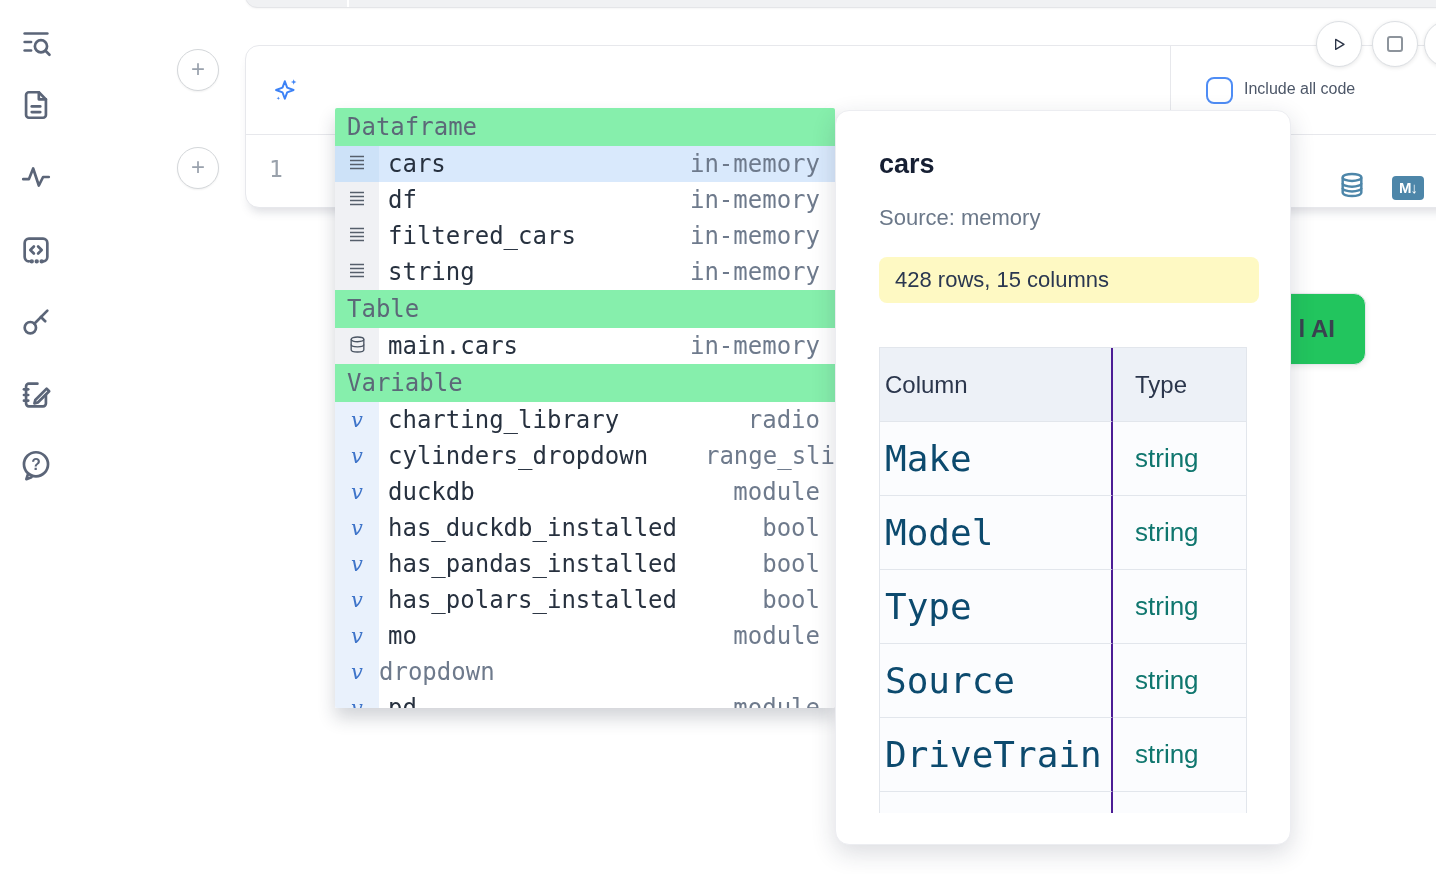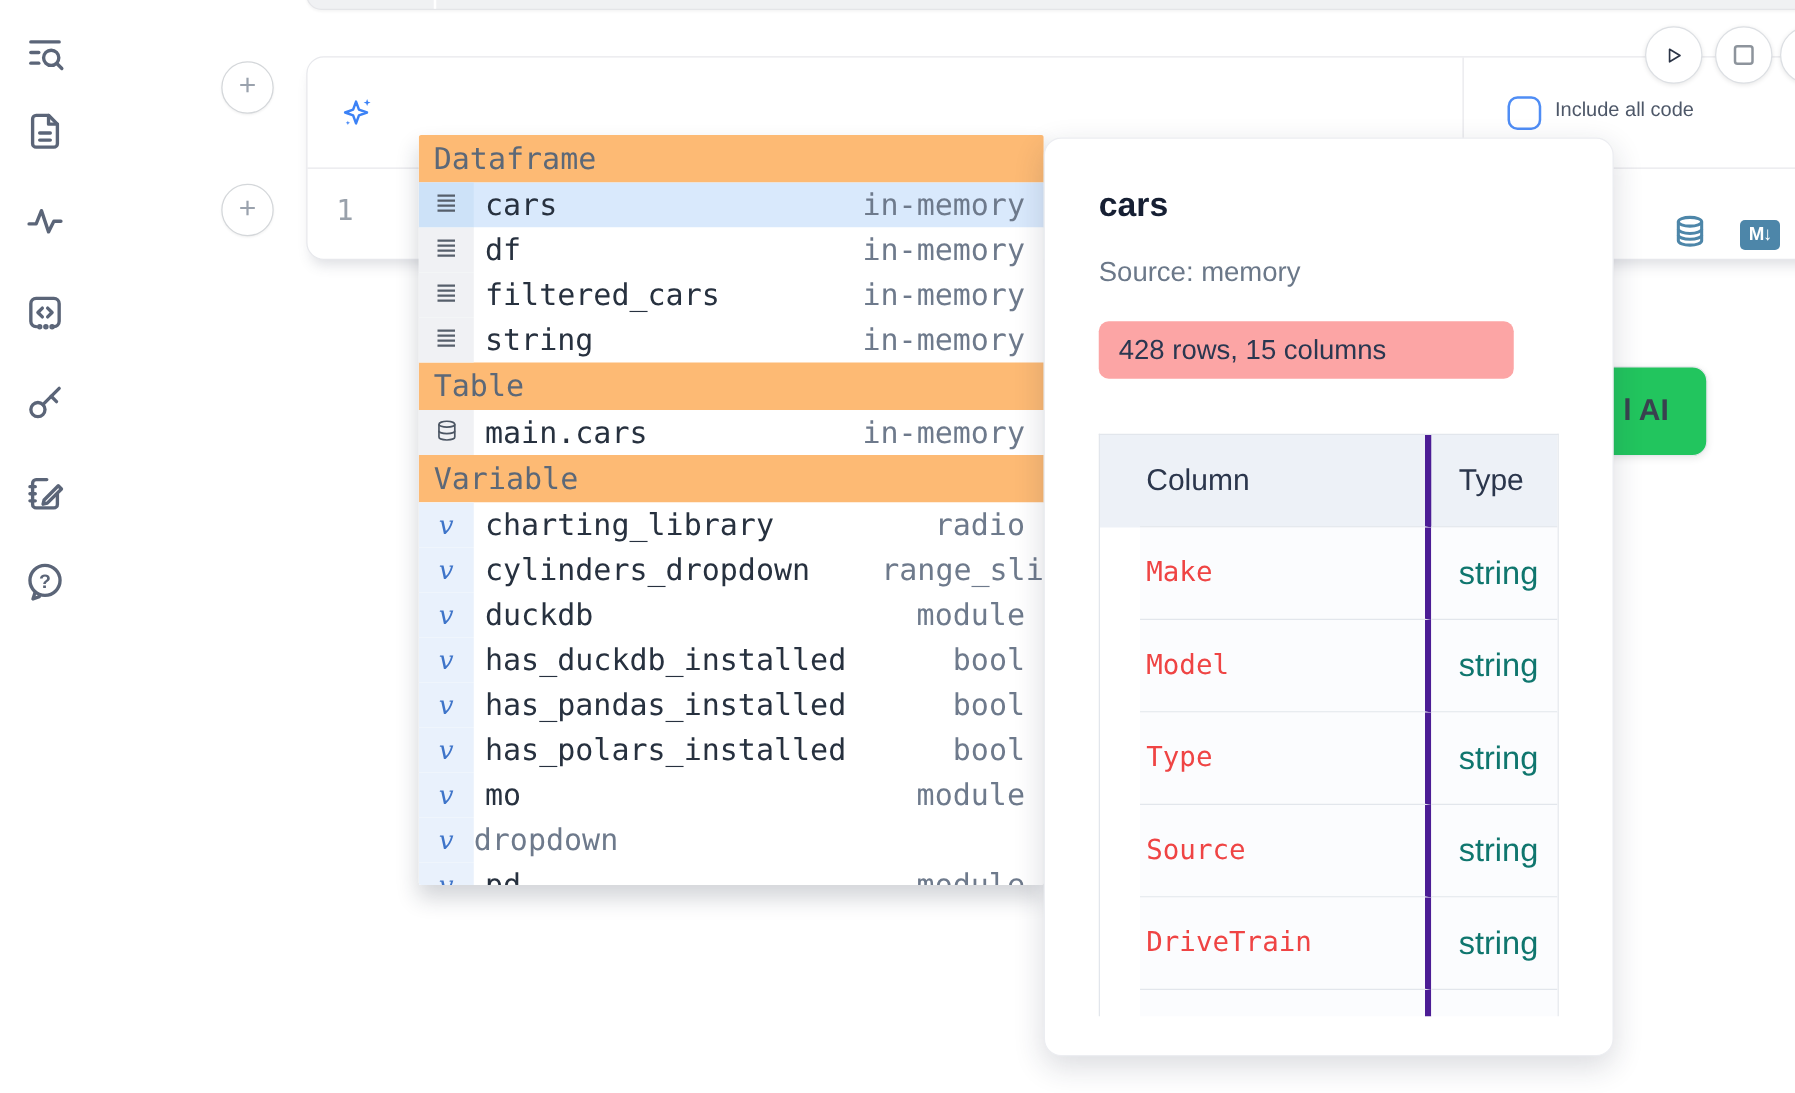--- a/index.html
+++ b/index.html
@@ -42,21 +42,21 @@
                 border:1px solid #dcdfe3; box-shadow:0 1px 4px rgba(0,0,0,.10);
                 display:flex; align-items:center; justify-content:center; cursor:pointer; }
   .stop-sq { width:16px; height:16px; border:2px solid #8d949c; border-radius:3px; }
   .plus-btn { position:absolute; left:177px; width:42px; height:42px; border-radius:50%; background:#fff;
               border:1.5px solid #d4d7da; color:#9aa2ad; font-size:24px; line-height:38px;
               text-align:center; box-shadow:0 1px 2px rgba(0,0,0,.06); cursor:pointer; }
 
   
   .dropdown { position:absolute; left:335px; top:108px; width:500px; height:600px; background:#fff;
               box-shadow:0 10px 18px rgba(30,40,60,.20); overflow:hidden; z-index:5; border-radius:2px; }
-  .ac-header { height:38px; background:#fdba74; color:#5c6878; font-size:24px;
+  .ac-header { height:38px; background:#86efac; color:#5c6878; font-size:24px;
                line-height:38px; padding-left:12px; }
   .ac-row { height:36px; display:flex; align-items:center; background:#fff; cursor:pointer; }
   .ac-ic { width:44px; height:100%; background:#f0f1f4; display:flex; align-items:center;
            justify-content:center; flex:none; }
   .ac-ic.var { background:#e9f1fc; }
   .ac-row.sel { background:#d9e9fc; }
   .ac-row.sel .ac-ic { background:#cde2f8; }
   .ac-name { font-size:24px; color:#27313f; padding-left:9px; flex:1; white-space:nowrap; overflow:hidden; }
   .ac-detail { font-size:24px; color:#6e7a8c; padding-right:15px; white-space:nowrap; }
   .ac-detail.clip { padding-right:0; }
@@ -69,31 +69,31 @@
             border:1px solid #e6e8ec; border-radius:12px; box-shadow:0 2px 6px rgba(0,0,0,.08);
             z-index:1; font-weight:bold; font-size:24px; color:#39424f; text-align:right;
             line-height:70px; padding-right:30px; cursor:pointer; }
 
   
   .tooltip { position:absolute; left:835px; top:110px; width:456px; height:735px; background:#fff;
              border:1px solid #ecedf1; border-radius:14px; box-shadow:0 8px 24px rgba(30,40,60,.16);
              z-index:6; }
   .tt-title { position:absolute; left:43px; top:38px; font-size:27px; font-weight:bold; color:#161f33; }
   .tt-source { position:absolute; left:43px; top:94px; font-size:22px; color:#6b7889; }
-  .tt-badge { position:absolute; left:43px; top:146px; width:332px; height:46px; background:#fca5a5;
+  .tt-badge { position:absolute; left:43px; top:146px; width:380px; height:46px; background:#fef9c3;
               border-radius:8px; font-size:22px; color:#2a3750; line-height:46px; padding-left:16px; }
   .tt-table { position:absolute; left:43px; top:236px; width:368px; height:466px; overflow:hidden;
               border:1px solid #e2e6ec; border-bottom:none; }
   .tt-tr { display:flex; height:74px; }
   .tt-th { background:#edf1f7; }
-  .tt-c1 { width:233px; border-right:5px solid #4c1d95; border-bottom:1px solid #e2e6ec;
-           display:flex; align-items:center; padding-left:5px;margin-left:32px; }
+  .tt-c1 { width:233px; border-right:2px solid #4c1d95; border-bottom:1px solid #e2e6ec;
+           display:flex; align-items:center; padding-left:5px; }
   .tt-c2 { flex:1; border-bottom:1px solid #e2e6ec; display:flex; align-items:center; padding-left:22px; }
   .tt-th .tt-c1, .tt-th .tt-c2 { font-size:24px; color:#2b364c; }
-  .tt-col { font-size:22px; color:#ef4444; }
+  .tt-col { font-size:36px; color:#0c4a6e; }
   .tt-type { font-size:26px; color:#0f766e; }
   .tt-body .tt-c1, .tt-body .tt-c2 { background:#fbfcfe; }
 </style>
 </head>
 <body>
 
 <div class="side-icon" style="top:25px">
   <svg viewBox="0 0 24 24">
       <path d="M4 6h16"></path>
       <path d="M4 12h4.5"></path>

